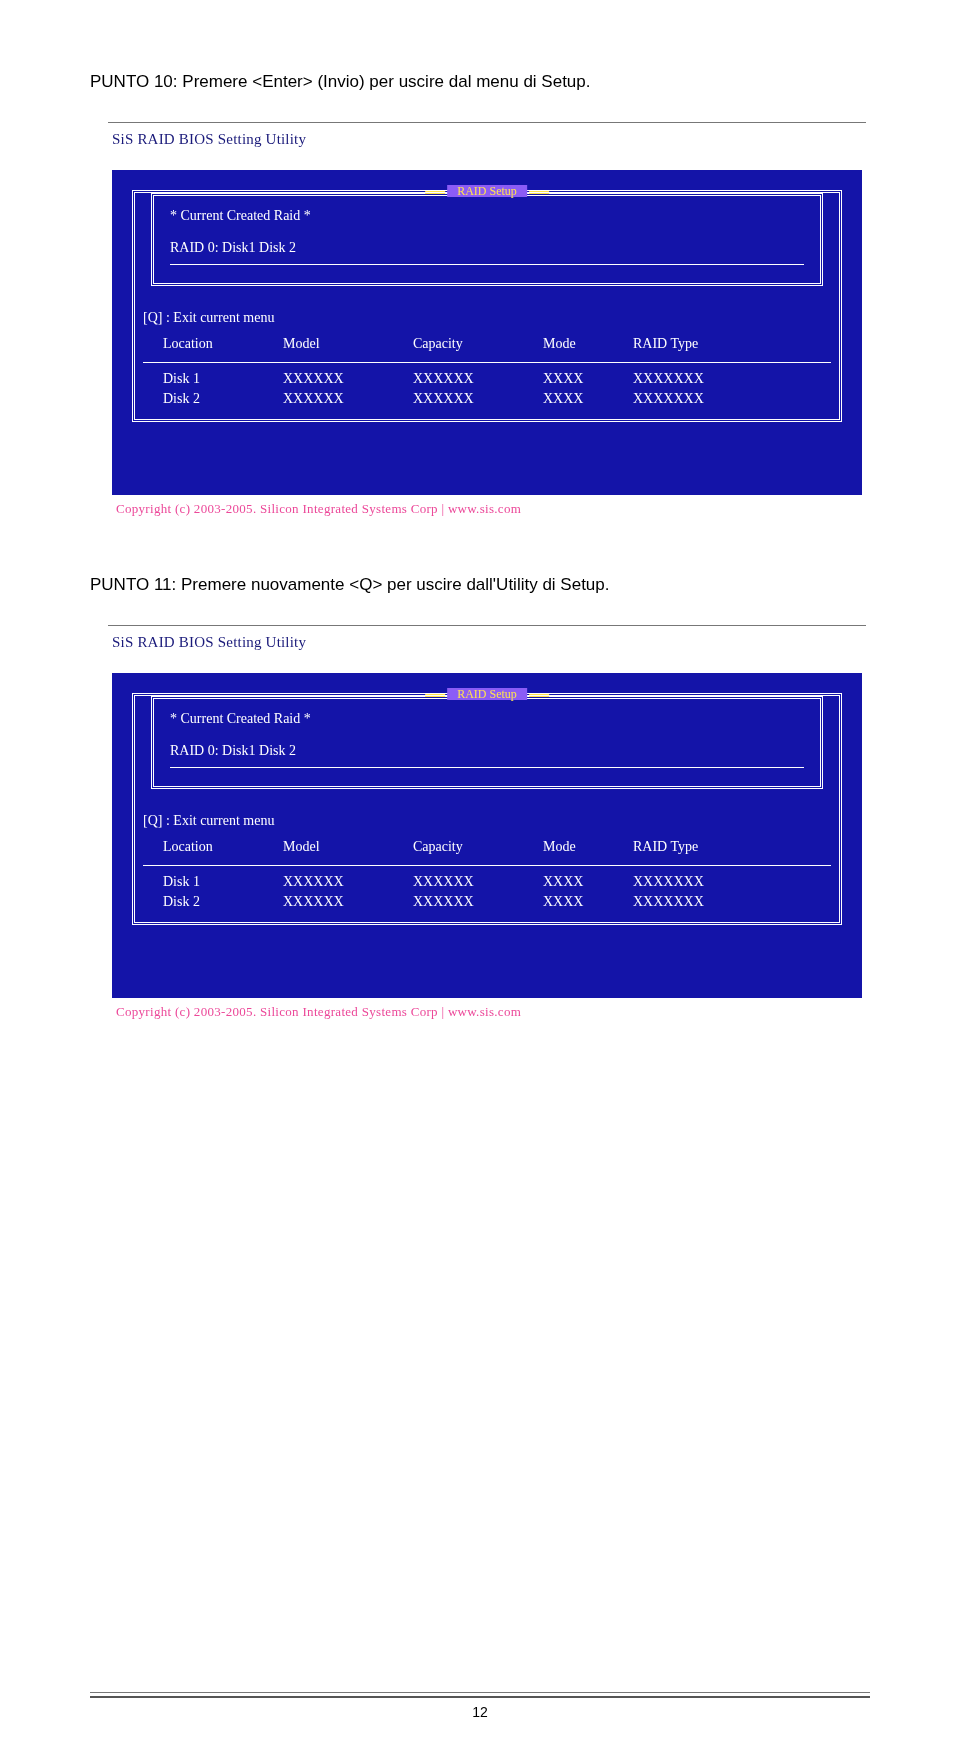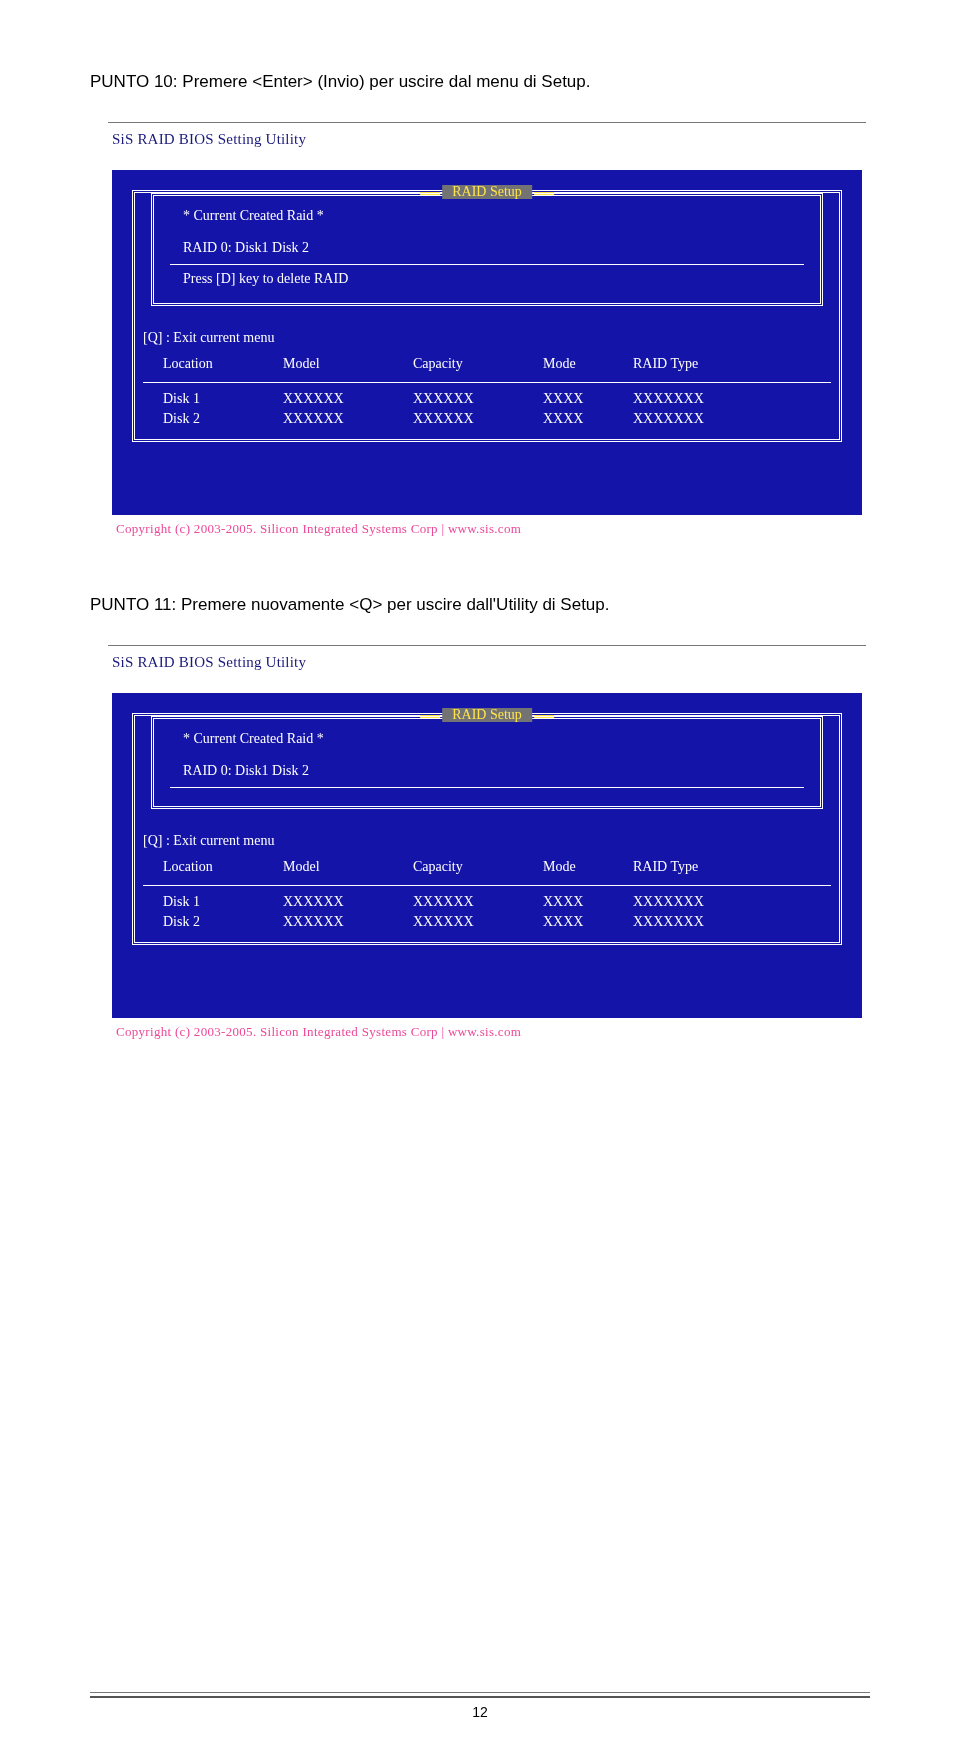--- a/index.html
+++ b/index.html
@@ -48,24 +48,24 @@
   .raid-setup-header {
     position: relative;
     padding: 0 16px 10px 16px;
     margin-bottom: 0;
   }
   .raid-setup-title {
     position: absolute;
     top: -11px;
     left: 50%;
     transform: translateX(-50%);
-    background: #737373;
+    background: #8b5cf6;
     color: #ffe44d;
     font-family: "Times New Roman", Times, serif;
-    font-size: 14px;
+    font-size: 12px;
     padding: 0 10px;
     white-space: nowrap;
     line-height: 1;
   }
   .raid-setup-title::before, .raid-setup-title::after {
     content: "";
     position: absolute;
     top: 50%;
     width: 20px;
     height: 3px;
@@ -74,21 +74,21 @@
   .raid-setup-title::before { left: -22px; }
   .raid-setup-title::after { right: -22px; }
   .inner-top {
     border: 3px double #fff;
     padding: 8px 16px 12px 16px;
     color: #fff;
     font-family: "Times New Roman", Times, serif;
     font-size: 14px;
     position: relative;
   }
-  .inner-top .line { margin: 4px 13px; }
+  .inner-top .line { margin: 4px 0; }
   .divider {
     border-top: 1px solid #fff;
     margin: 8px 0 6px 0;
   }
   .spacer { height: 8px; }
   .table {
     font-family: "Times New Roman", Times, serif;
     color: #fff;
     font-size: 14px;
   }
@@ -134,21 +134,20 @@
   <div class="bios-title">SiS RAID BIOS Setting Utility</div>
   <div class="bios-panel">
     <div class="dbl">
       <div class="raid-setup-header">
         <div class="inner-top">
           <span class="raid-setup-title">RAID Setup</span>
           <div class="line">* Current Created Raid *</div>
           <div class="spacer"></div>
           <div class="line">RAID 0:  Disk1    Disk 2</div>
           <div class="divider"></div>
-          <div class="line">Press [D] key to delete RAID</div>
         </div>
       </div>
       <div class="section">
         <div class="spacer"></div>
         <div>[Q]  :  Exit current menu</div>
         <div class="spacer"></div>
         <div class="table">
           <div class="row">
             <div class="c1">Location</div>
             <div class="c2">Model</div>

